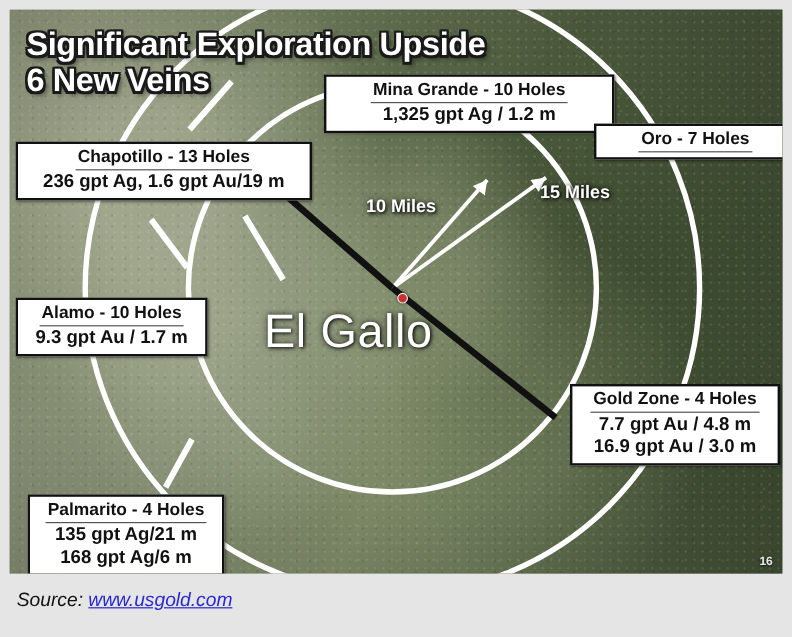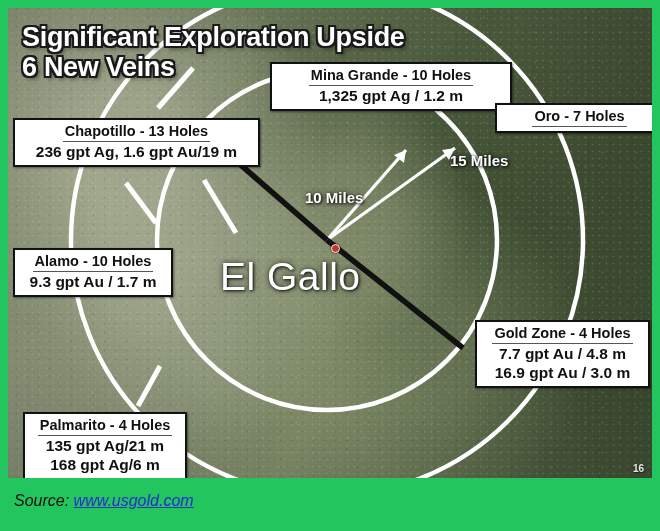--- a/index.html
+++ b/index.html
@@ -11,21 +11,21 @@
   body {
     width: 660px;
     height: 531px;
     font-family: "Liberation Sans", sans-serif;
     overflow: hidden;
   }
   #page {
     position: relative;
     width: 660px;
     height: 531px;
-    background: #22c55e;
+    background: #e5e5e5;
     box-sizing: border-box;
   }
   
   #map-area {
     position: absolute;
     left: 8px;
     top: 8px;
     width: 644px;
     height: 470px;
     overflow: hidden;
@@ -204,21 +204,21 @@
         <path d="M130 398 L152 358" stroke="#ffffff" stroke-width="5" fill="none"></path>
       </g>
     </svg>
 
     <div class="title-block"><span>Significant Exploration Upside</span>
 <span>6 New Veins</span></div>
 
     <div id="el-gallo-label">El Gallo</div>
     <div id="center-dot"></div>
 
-    <div class="ring-label" style="left:297px; top:156px;margin-top:25px;">10 Miles</div>
+    <div class="ring-label" style="left:297px; top:156px;">10 Miles</div>
     <div class="ring-label" style="left:442px; top:144px;">15 Miles</div>
 
     <div id="page-number">16</div>
 
     <div class="callout" style="left:5px; top:110px; width:247px;">
       <div class="hdr">Chapotillo - 13 Holes</div>
       <div class="ln">236 gpt Ag, 1.6 gpt Au/19 m</div>
     </div>
 
     <div class="callout" style="left:262px; top:54px; width:242px;">

